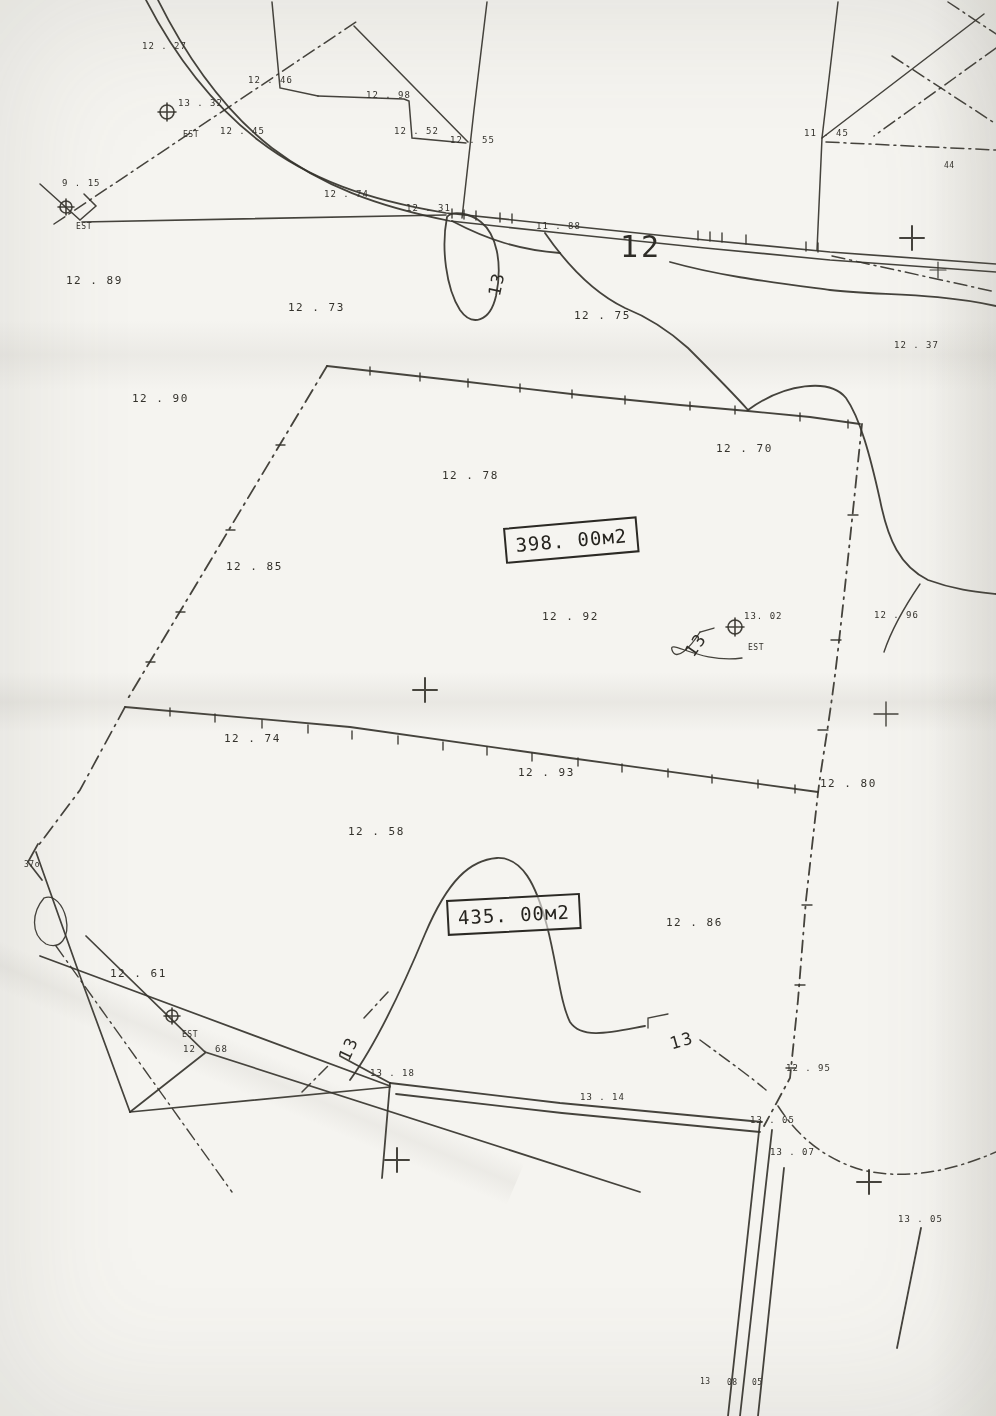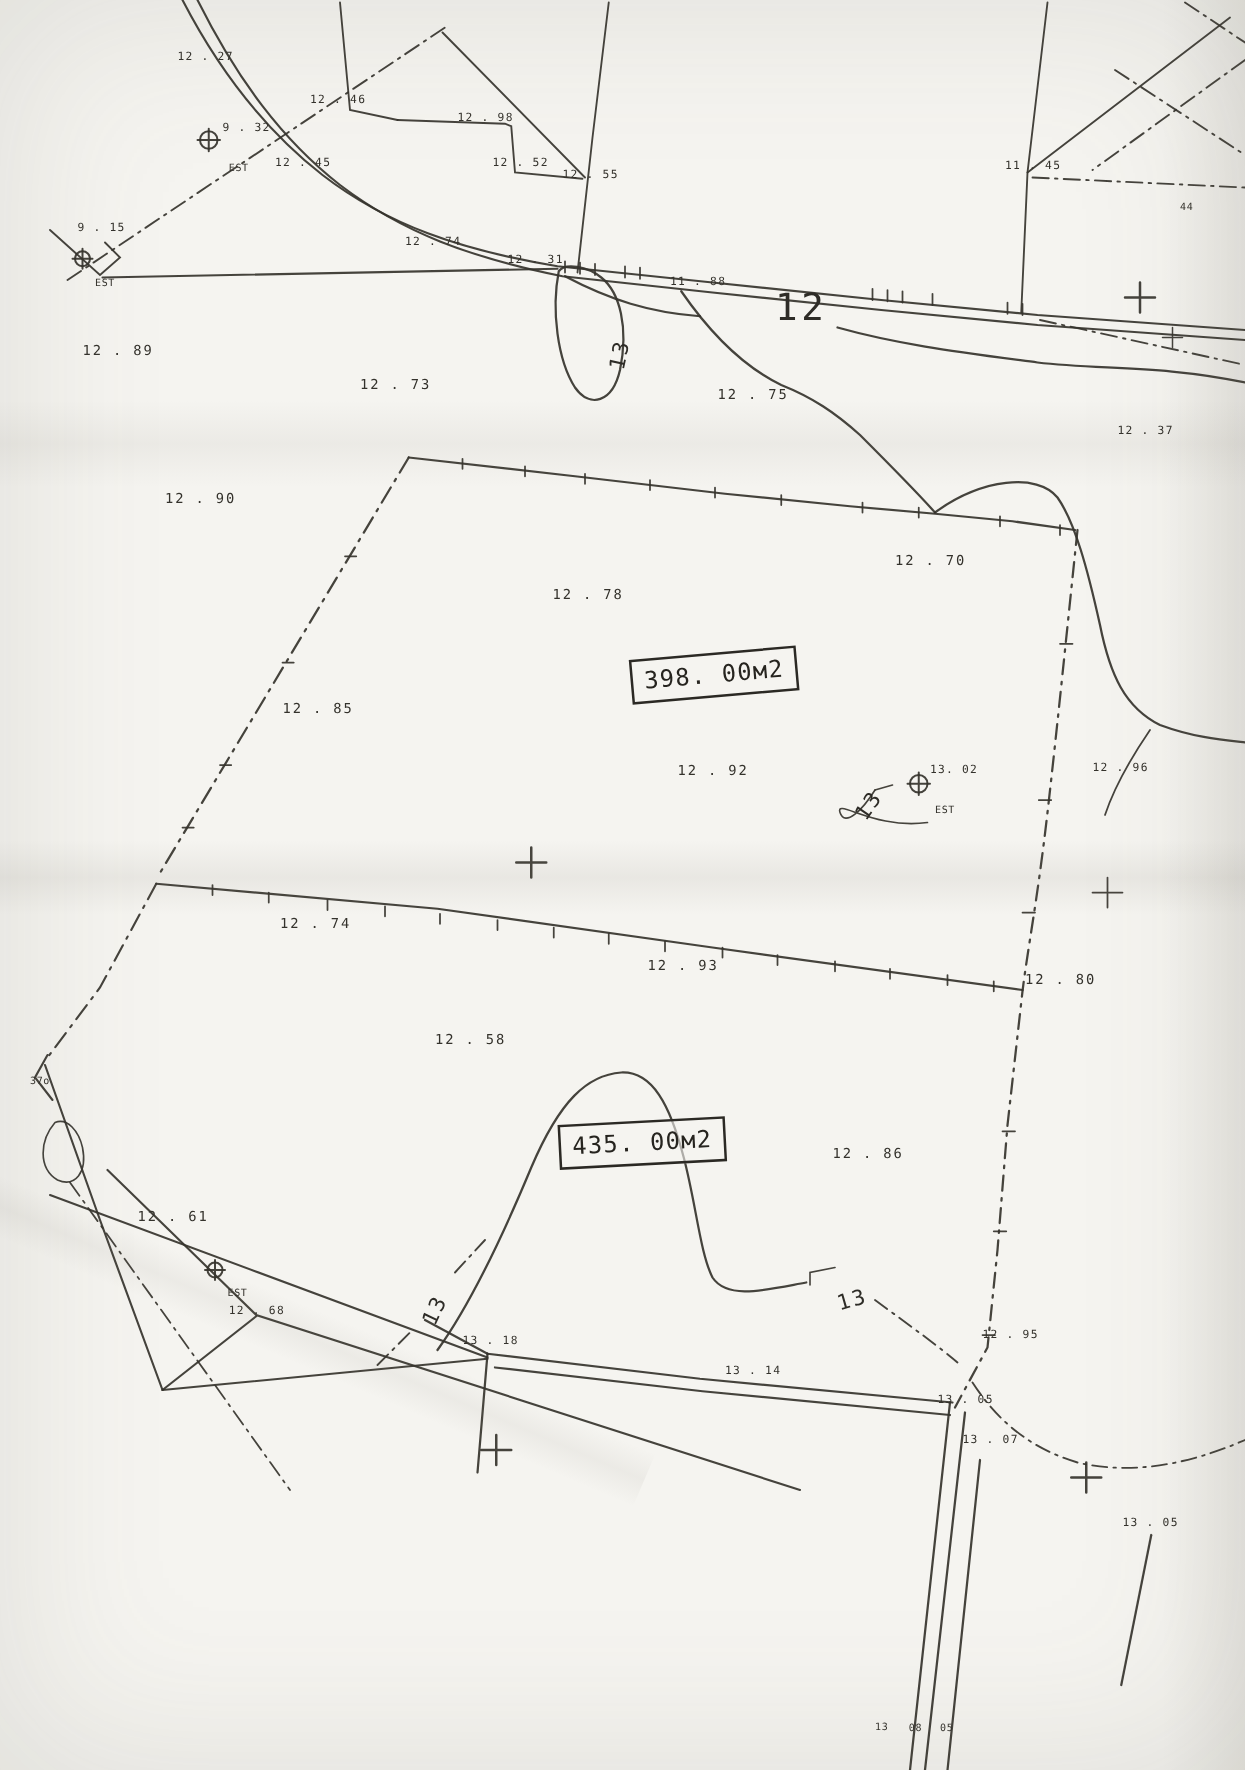--- a/index.html
+++ b/index.html
@@ -139,21 +139,21 @@
     </g>
   </svg>
 
   <div class="crease c1"></div>
   <div class="crease c2"></div>
   <div class="crease c3"></div>
   <div class="crease c4"></div>
 
   <div class="lbl sm" style="left:142px;top:42px">12 . 27</div>
   <div class="lbl sm" style="left:248px;top:76px">12 . 46</div>
-  <div class="lbl sm" style="left:178px;top:99px">9 . 32</div>
+  <div class="lbl sm" style="left:178px;top:99px">13 . 32</div>
   <div class="lbl xs" style="left:183px;top:111px">EST</div>
   <div class="lbl sm" style="left:220px;top:127px">12 . 45</div>
   <div class="lbl sm" style="left:366px;top:91px">12 . 98</div>
   <div class="lbl sm" style="left:394px;top:127px">12 . 52</div>
   <div class="lbl sm" style="left:450px;top:136px">12 . 55</div>
   <div class="lbl sm" style="left:62px;top:179px">9 . 15</div>
   <div class="lbl xs" style="left:76px;top:203px">EST</div>
   <div class="lbl sm" style="left:324px;top:190px">12 . 74</div>
   <div class="lbl sm" style="left:406px;top:204px">12 . 31</div>
   <div class="lbl sm" style="left:536px;top:222px">11 . 88</div>

